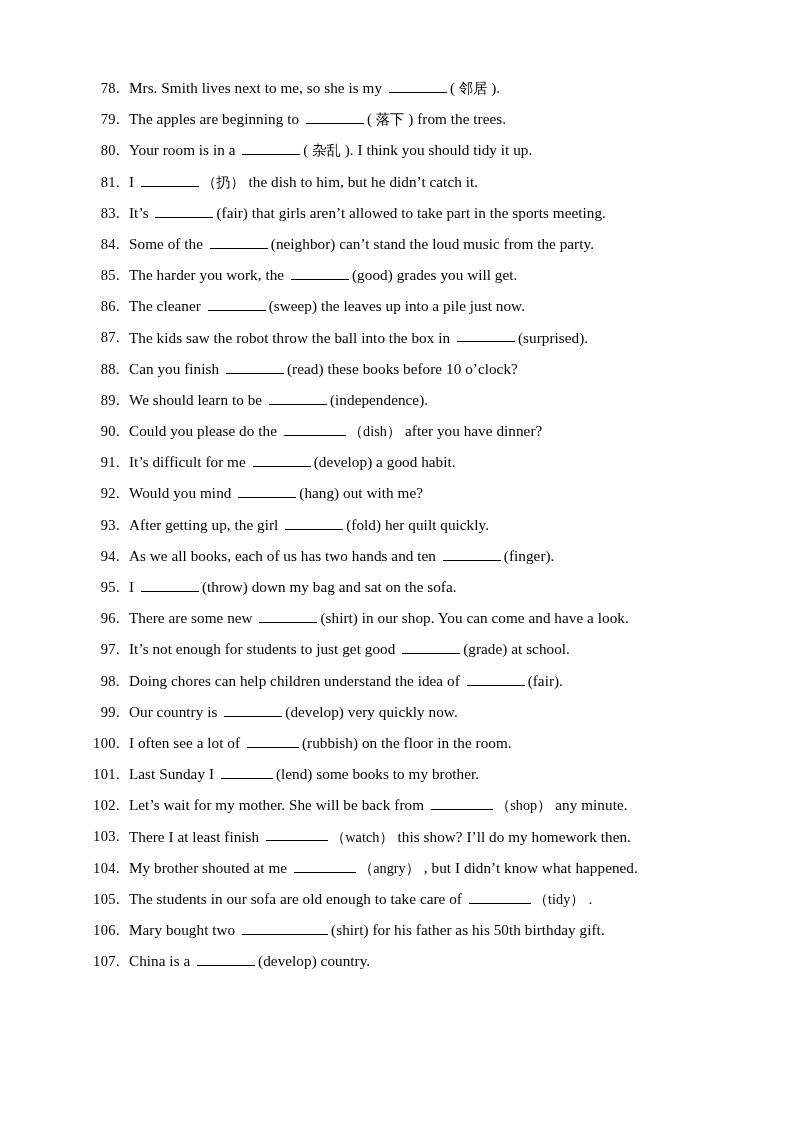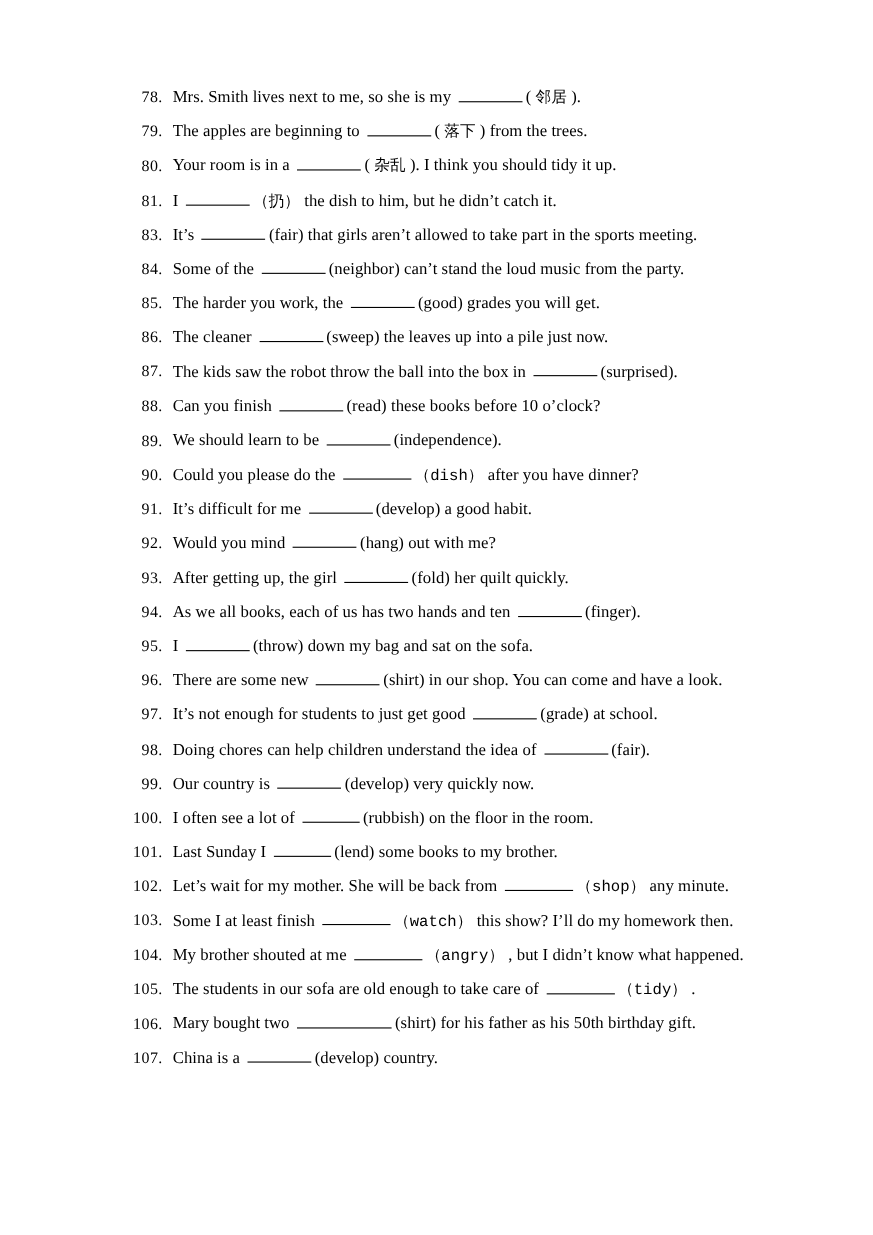--- a/index.html
+++ b/index.html
@@ -15,21 +15,20 @@
     color: #000000;
     overflow: hidden;
   }
   #worksheet {
     position: absolute;
     left: 0;
     top: 0;
     width: 794px;
     padding-top: 78px;
     box-sizing: border-box;
-    padding-left: 28px;
   }
   .q-row {
     display: flex;
     align-items: baseline;
     height: 31.2px;
     padding-left: 76px;
     padding-right: 40px;
     box-sizing: border-box;
   }
   .q-num {
@@ -49,21 +48,21 @@
     letter-spacing: 0.05px;
   }
   .blank {
     display: inline-block;
     border-bottom: 1.3px solid #000;
     vertical-align: baseline;
     height: 0.92em;
     margin: 0 3px;
   }
   .cn {
-    font-family: Liberation Mono, monospace;
+    font-family: Liberation Serif, serif;
     font-size: 14.2px;
   }
 </style>
 </head>
 <body>
 
 <div id="worksheet">
     <div class="q-row">
       <span class="q-num">78.</span>
       <span class="q-text"><span class="">Mrs. Smith lives next to me, so she is my</span> <span class="blank" style="width: 58px;"></span><span class="">(</span> <span class="cn">邻居</span> <span class="">).</span> </span>
@@ -155,21 +154,21 @@
     <div class="q-row">
       <span class="q-num">101.</span>
       <span class="q-text"><span class="">Last Sunday I</span> <span class="blank" style="width: 52px;"></span><span class="">(lend) some books to my brother.</span> </span>
     </div>
     <div class="q-row">
       <span class="q-num">102.</span>
       <span class="q-text"><span class="">Let’s wait for my mother. She will be back from</span> <span class="blank" style="width: 62px;"></span><span class="cn">（shop）</span> <span class="">any minute.</span> </span>
     </div>
     <div class="q-row">
       <span class="q-num">103.</span>
-      <span class="q-text"><span class="">Some I at least finish</span> <span class="blank" style="width: 62px;"></span><span class="cn">（watch）</span> <span class="">this show? I’ll do my homework then.</span> </span>
+      <span class="q-text"><span class="">There I at least finish</span> <span class="blank" style="width: 62px;"></span><span class="cn">（watch）</span> <span class="">this show? I’ll do my homework then.</span> </span>
     </div>
     <div class="q-row">
       <span class="q-num">104.</span>
       <span class="q-text"><span class="">My brother shouted at me</span> <span class="blank" style="width: 62px;"></span><span class="cn">（angry）</span> <span class="">, but I didn’t know what happened.</span> </span>
     </div>
     <div class="q-row">
       <span class="q-num">105.</span>
       <span class="q-text"><span class="">The students in our sofa are old enough to take care of</span> <span class="blank" style="width: 62px;"></span><span class="cn">（tidy）</span> <span class="">.</span> </span>
     </div>
     <div class="q-row">

